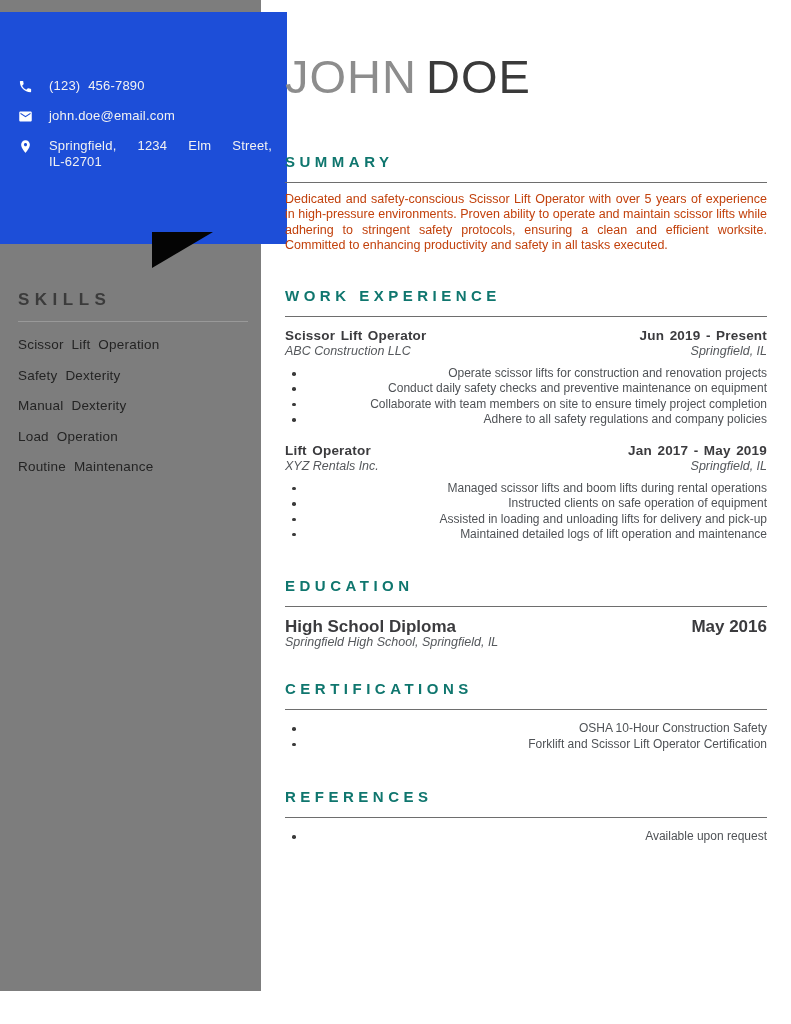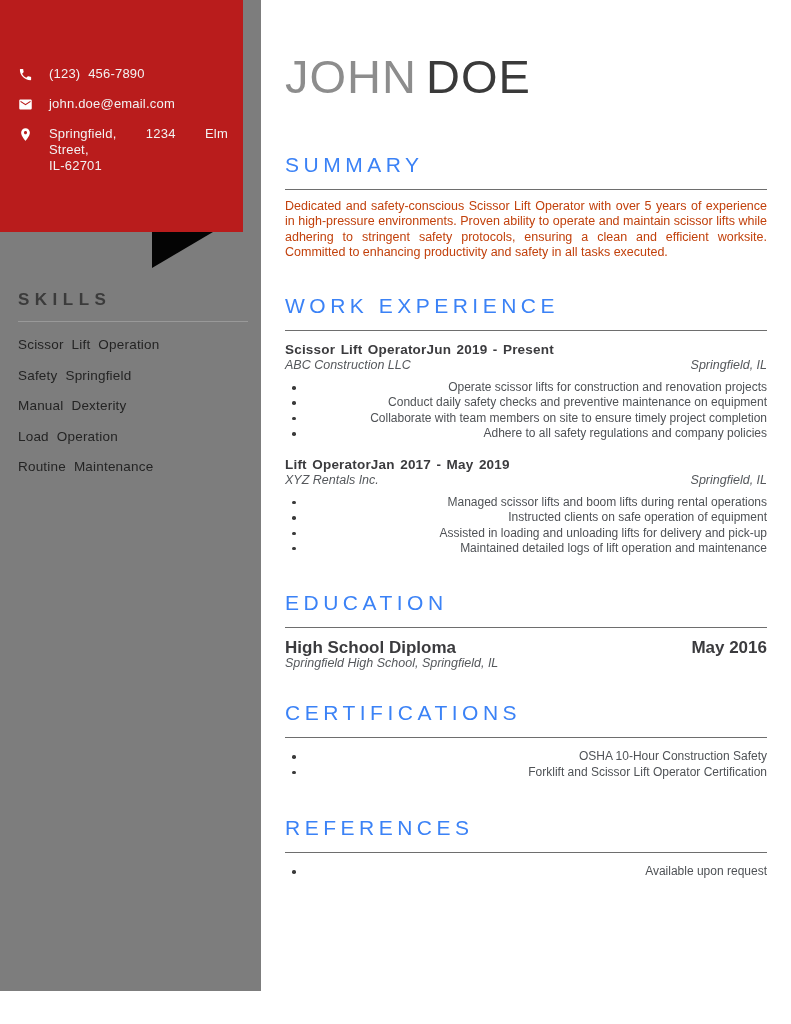--- a/index.html
+++ b/index.html
@@ -12,23 +12,23 @@
     overflow: hidden;
   }
 
   
   .sidebar {
     position: absolute; left: 0; top: 0;
     width: 261px; height: 991px;
     background: #7d7d7d;
   }
   .contact-box {
-    position: absolute; left: 0; top: 0;
-    width: 243px; height: 232px;
-    background: #b91c1c;
+    position: absolute; left: 0; top: 12px;
+    width: 287px; height: 232px;
+    background: #1d4ed8;
   }
   .contact-tail {
     position: absolute; left: 152px; top: 232px;
     width: 0; height: 0;
     border-top: 36px solid #040404;
     border-right: 61px solid transparent;
   }
   .contact-rows {
     position: absolute; left: 18px; top: 66px; right: 15px;
     color: #f2f2f2;
@@ -57,36 +57,36 @@
   
   .main { position: absolute; left: 285px; top: 0; width: 482px; color: #54575b; }
   .name {
     margin: 0; padding-top: 51px;
     font-size: 47px; font-weight: 400; letter-spacing: 1px;
     line-height: 1.1; color: #8d8d8d; white-space: nowrap;
   }
   .name-last { color: #3a3a3a; margin-left: 9px; }
 
   .sec-heading {
-    margin: 0; font-size: 21px; font-weight: 400;
-    letter-spacing: 4.5px; color: #3b82f6;
+    margin: 0; font-size: 15px; font-weight: 700;
+    letter-spacing: 4.5px; color: #0f766e;
   }
   .sec-rule { border: none; border-top: 1px solid #6e6e6e; margin: 12px 0 0 0; }
 
   .sec-summary { margin-top: 50px; }
   .summary-text {
     margin: 9px 0 0 0; font-size: 12.5px; line-height: 15.6px;
     text-align: justify; color: #c2410c;
   }
 
   .sec-work { margin-top: 33px; }
   .job { margin-top: 11px; }
   .job + .job { margin-top: 15px; }
   .job-row {
-    display: flex; justify-content: flex-start; align-items: baseline;
+    display: flex; justify-content: space-between; align-items: baseline;
     font-size: 13.5px; font-weight: 700; color: #3b3b3e;
     letter-spacing: 0.2px; word-spacing: 1.5px; line-height: 16px;
   }
   .job-sub {
     display: flex; justify-content: space-between; align-items: baseline;
     font-size: 12.5px; font-style: italic; color: #55585c; line-height: 15px;
   }
   .bullets { list-style: none; margin: 7px 0 0 0; padding: 0; text-align: right; }
   .bullets li {
     position: relative; padding-left: 18px;
@@ -150,21 +150,21 @@
 
     </div>
   </div>
   <div class="contact-tail"></div>
 
   <div class="skills-block">
     <h2 class="skills-heading">SKILLS</h2>
     <hr class="skills-rule">
     <ul class="skills-list">
       <li class="skill-item">Scissor Lift Operation</li>
-      <li class="skill-item">Safety Springfield</li>
+      <li class="skill-item">Safety Dexterity</li>
       <li class="skill-item">Manual Dexterity</li>
       <li class="skill-item">Load Operation</li>
       <li class="skill-item">Routine Maintenance</li>
     </ul>
   </div>
 </div>
 
 <div class="main">
 
   <h1 class="name"><span>JOHN</span><span class="name-last">DOE</span></h1>

